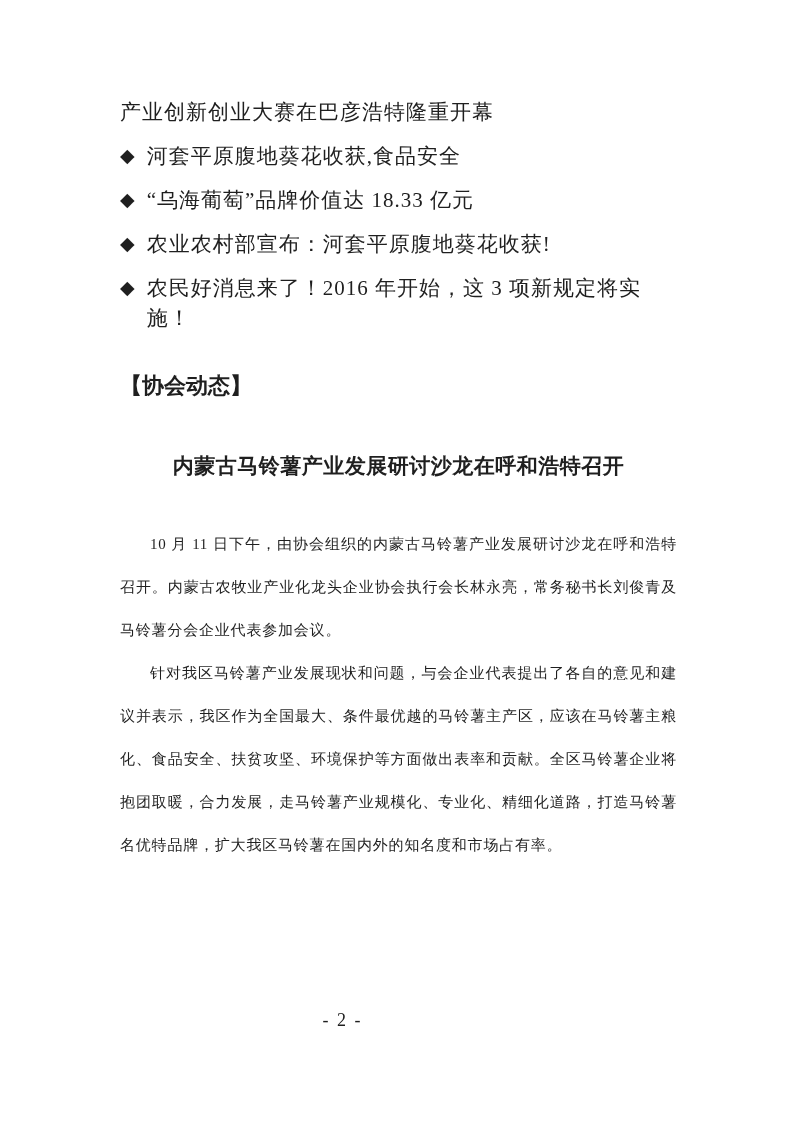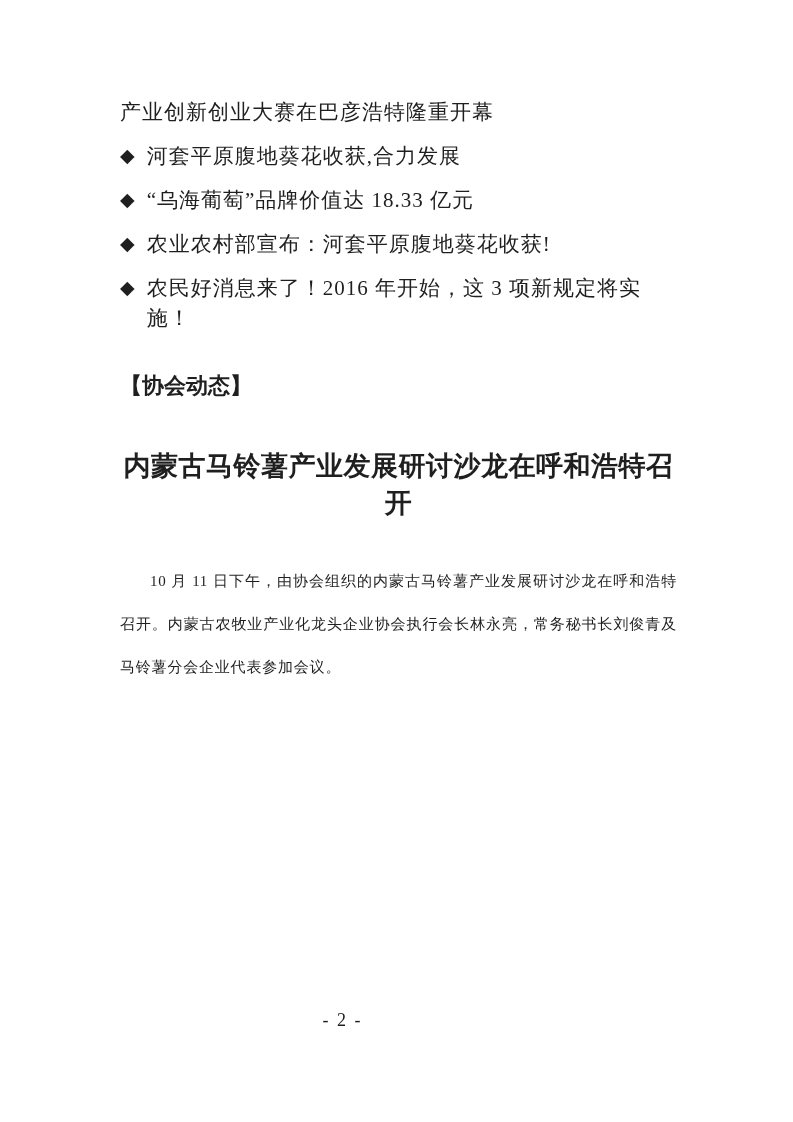--- a/index.html
+++ b/index.html
@@ -43,21 +43,21 @@
     margin-top: 40px;
     font-family: Liberation Mono, monospace;
     font-weight: bold;
     font-size: 22px;
     line-height: 30px;
   }
   .article-title {
     margin-top: 45px;
     font-family: "Liberation Serif", serif;
     font-weight: bold;
-    font-size: 27px;
+    font-size: 21px;
     line-height: 37px;
     text-align: center;
     letter-spacing: 0.5px;
   }
   .article-body {
     margin-top: 38px;
   }
   .body-para {
     font-size: 15px;
     line-height: 43px;
@@ -79,21 +79,21 @@
 </head>
 <body>
 
 <div class="page">
   <div class="content">
 
     <div class="cont-line">产业创新创业大赛在巴彦浩特隆重开幕</div>
 
     <div class="bullet-item">
       <span class="bullet">◆</span>
-      <span>河套平原腹地葵花收获,合力发展</span>
+      <span>河套平原腹地葵花收获,食品安全</span>
     </div>
 
     <div class="bullet-item">
       <span class="bullet">◆</span>
       <span>“乌海葡萄”品牌价值达 18.33 亿元</span>
     </div>
 
     <div class="bullet-item">
       <span class="bullet">◆</span>
       <span>农业农村部宣布：河套平原腹地葵花收获!</span>
@@ -103,18 +103,19 @@
       <span class="bullet">◆</span>
       <span>农民好消息来了！2016 年开始，这 3 项新规定将实施！</span>
     </div>
 
     <div class="section-header">【协会动态】</div>
 
     <h1 class="article-title">内蒙古马铃薯产业发展研讨沙龙在呼和浩特召开</h1>
 
     <div class="article-body">
       <p class="body-para">10 月 11 日下午，由协会组织的内蒙古马铃薯产业发展研讨沙龙在呼和浩特召开。内蒙古农牧业产业化龙头企业协会执行会长林永亮，常务秘书长刘俊青及马铃薯分会企业代表参加会议。</p>
+      <p class="body-para">针对我区马铃薯产业发展现状和问题，与会企业代表提出了各自的意见和建议并表示，我区作为全国最大、条件最优越的马铃薯主产区，应该在马铃薯主粮化、食品安全、扶贫攻坚、环境保护等方面做出表率和贡献。全区马铃薯企业将抱团取暖，合力发展，走马铃薯产业规模化、专业化、精细化道路，打造马铃薯名优特品牌，扩大我区马铃薯在国内外的知名度和市场占有率。</p>
     </div>
 
   </div>
 
   <div class="page-footer">- 2 -</div>
 </div>
 
 </body></html>

